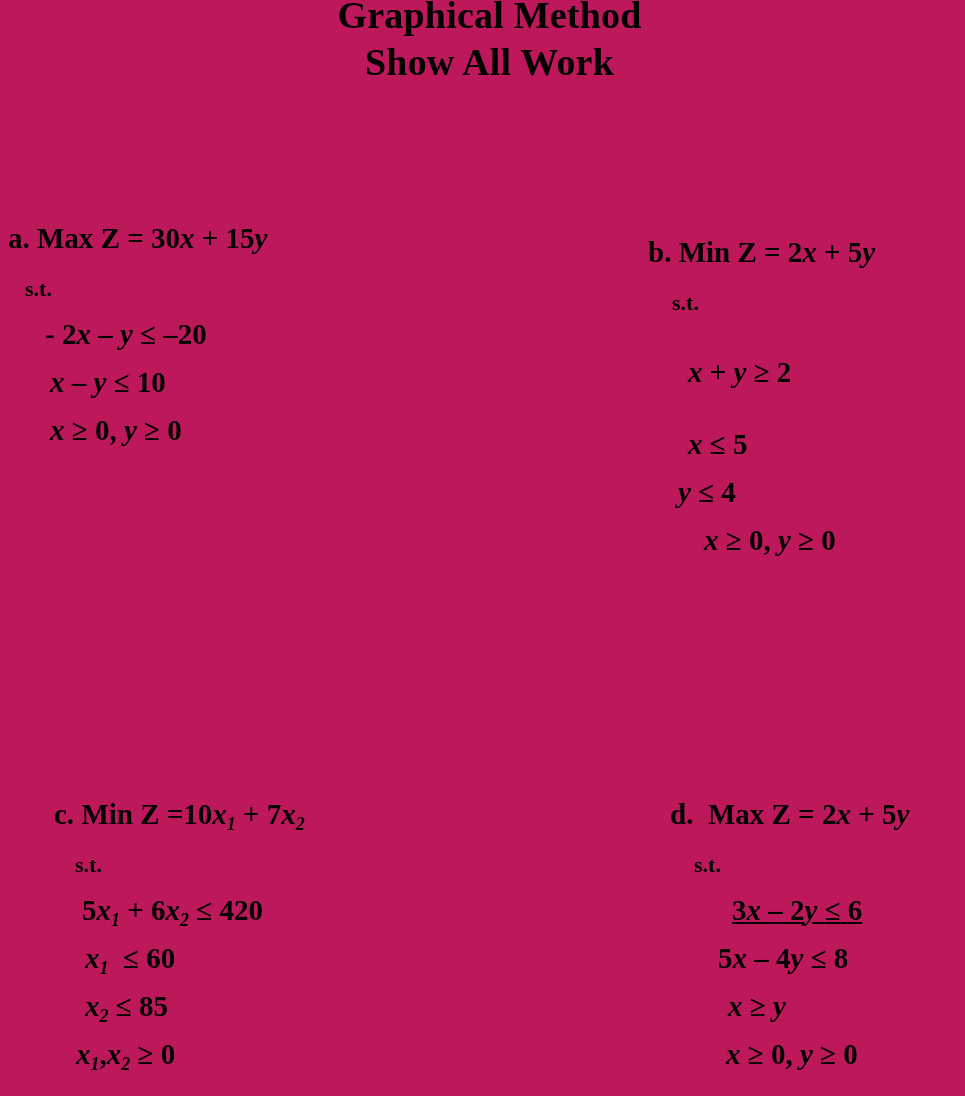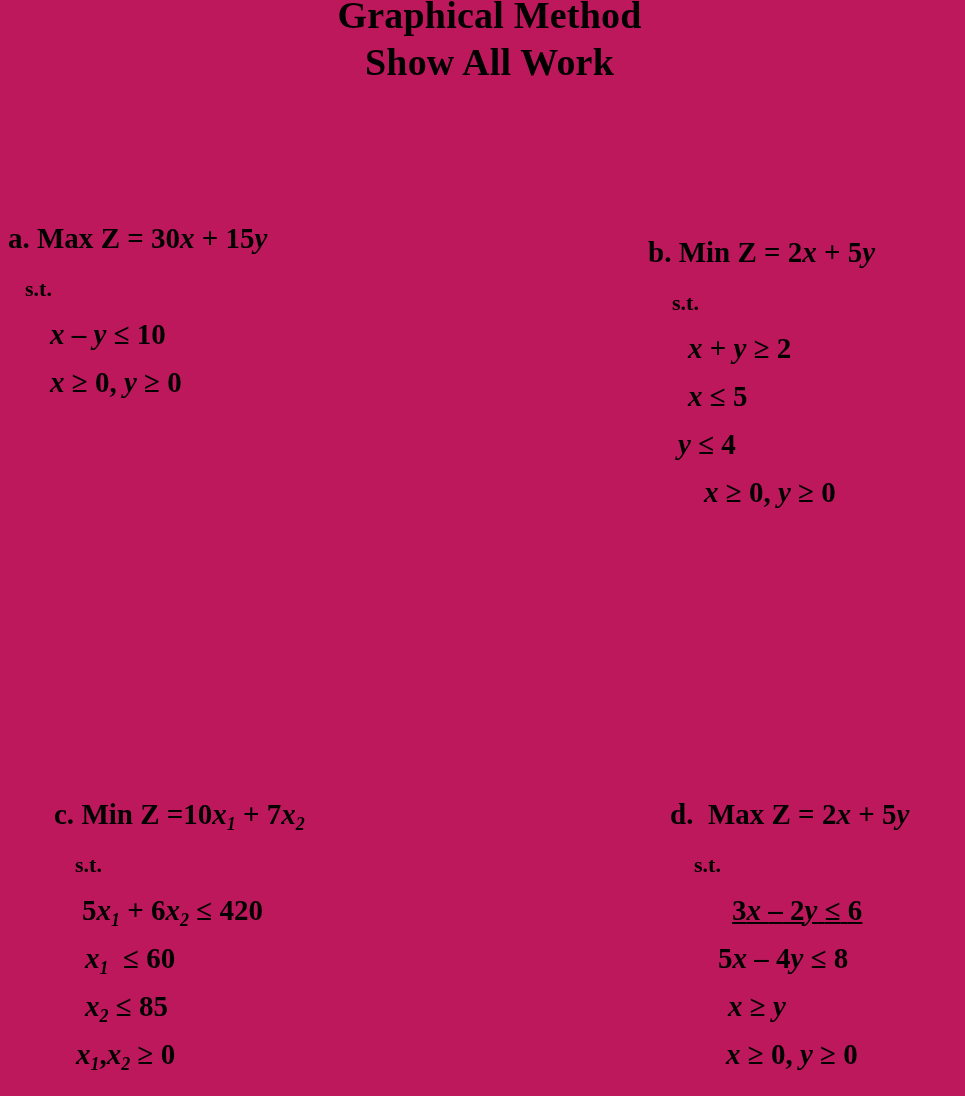--- a/index.html
+++ b/index.html
@@ -90,21 +90,21 @@
     vertical-align: -0.32em;
     font-style: italic;
     font-weight: bold;
   }
 
   
   .ind-st   { padding-left: 17px; }
   .ind-c1   { padding-left: 37px; }
   .ind-c2   { padding-left: 42px; }
   .ind-b-st { padding-left: 24px; }
-  .ind-b1   { padding-left: 40px; }
+  .ind-b1   { padding-left: 40px; margin-top: 24px; }
   .ind-b2   { padding-left: 30px; }
   .ind-b3   { padding-left: 56px; }
   .ind-c-st { padding-left: 21px; }
   .ind-cc1  { padding-left: 28px; }
   .ind-cc2  { padding-left: 31px; }
   .ind-cc3  { padding-left: 22px; }
   .ind-d-st { padding-left: 24px; }
   .ind-dd1  { padding-left: 62px; text-decoration: underline; }
   .ind-dd2  { padding-left: 48px; }
   .ind-dd3  { padding-left: 58px; }
@@ -123,20 +123,23 @@
   <div class="problem prob-a">
 
     <div class="eq-line">
       <span class="lbl">a.</span><span class="rm">&nbsp;</span><span class="rm">Max</span><span class="rm">&nbsp;</span><span class="rm">Z</span><span class="rm">&nbsp;</span><span class="rm">=</span><span class="rm">&nbsp;</span><span class="rm">30</span><span class="va">x</span><span class="rm">&nbsp;</span><span class="rm">+</span><span class="rm">&nbsp;</span><span class="rm">15</span><span class="va">y</span>
     </div>
 
     <div class="eq-line ind-st">
       <span class="st">s.t.</span>
     </div>
 
+    <div class="eq-line ind-c1">
+      <span class="rm">- 2</span><span class="va">x</span><span class="rm">&nbsp;</span><span class="rm">–</span><span class="rm">&nbsp;</span><span class="va">y</span><span class="rm">&nbsp;</span><span class="rm">≤</span><span class="rm">&nbsp;</span><span class="rm">–20</span>
+    </div>
 
 
     <div class="eq-line ind-c2">
       <span class="va">x</span><span class="rm">&nbsp;</span><span class="rm">–</span><span class="rm">&nbsp;</span><span class="va">y</span><span class="rm">&nbsp;</span><span class="rm">≤</span><span class="rm">&nbsp;</span><span class="rm">10</span>
     </div>
 
     <div class="eq-line ind-c2">
       <span class="va">x</span><span class="rm">&nbsp;</span><span class="rm">≥</span><span class="rm">&nbsp;</span><span class="rm">0</span><span class="rm">,</span><span class="rm">&nbsp;</span><span class="va">y</span><span class="rm">&nbsp;</span><span class="rm">≥</span><span class="rm">&nbsp;</span><span class="rm">0</span>
     </div>
   </div>

